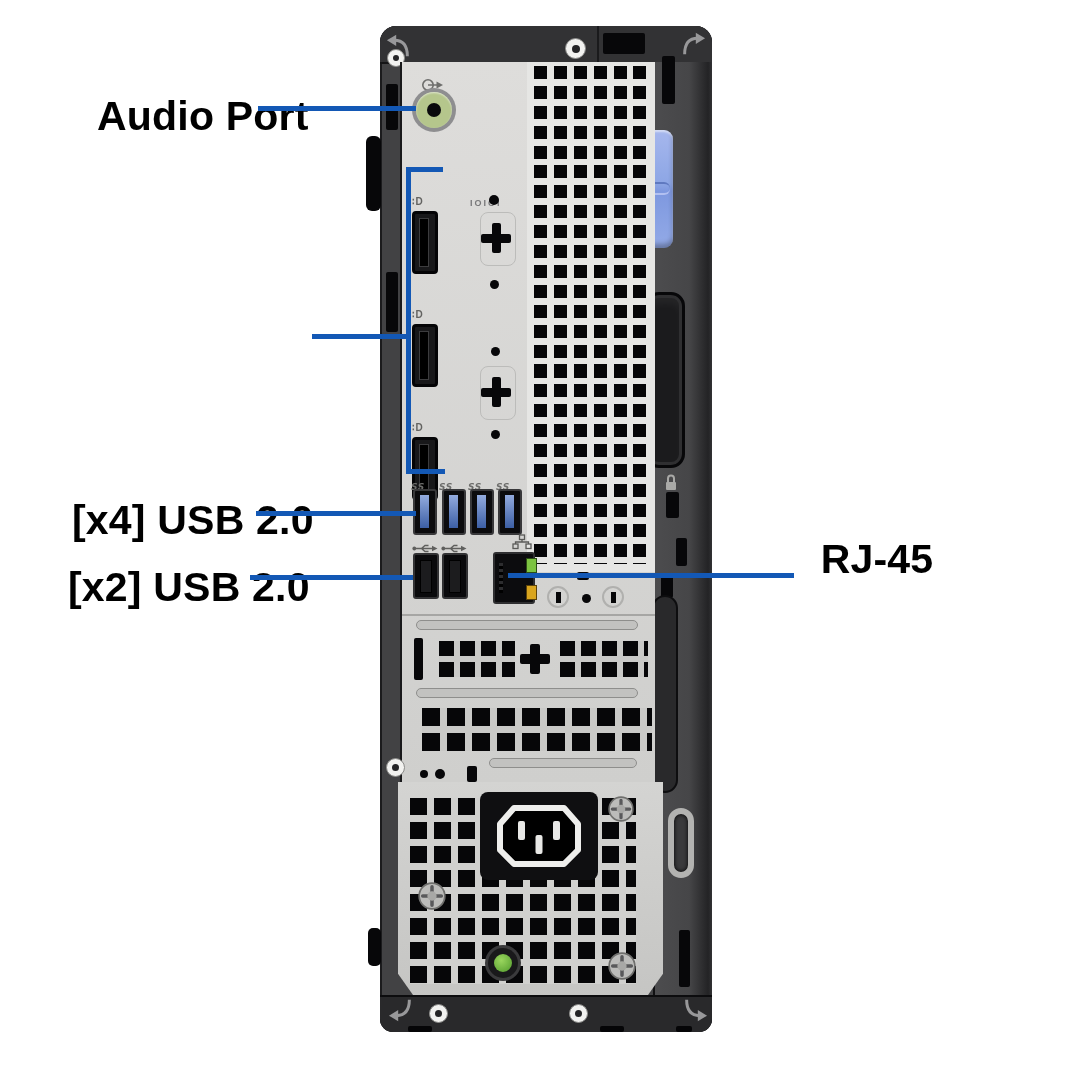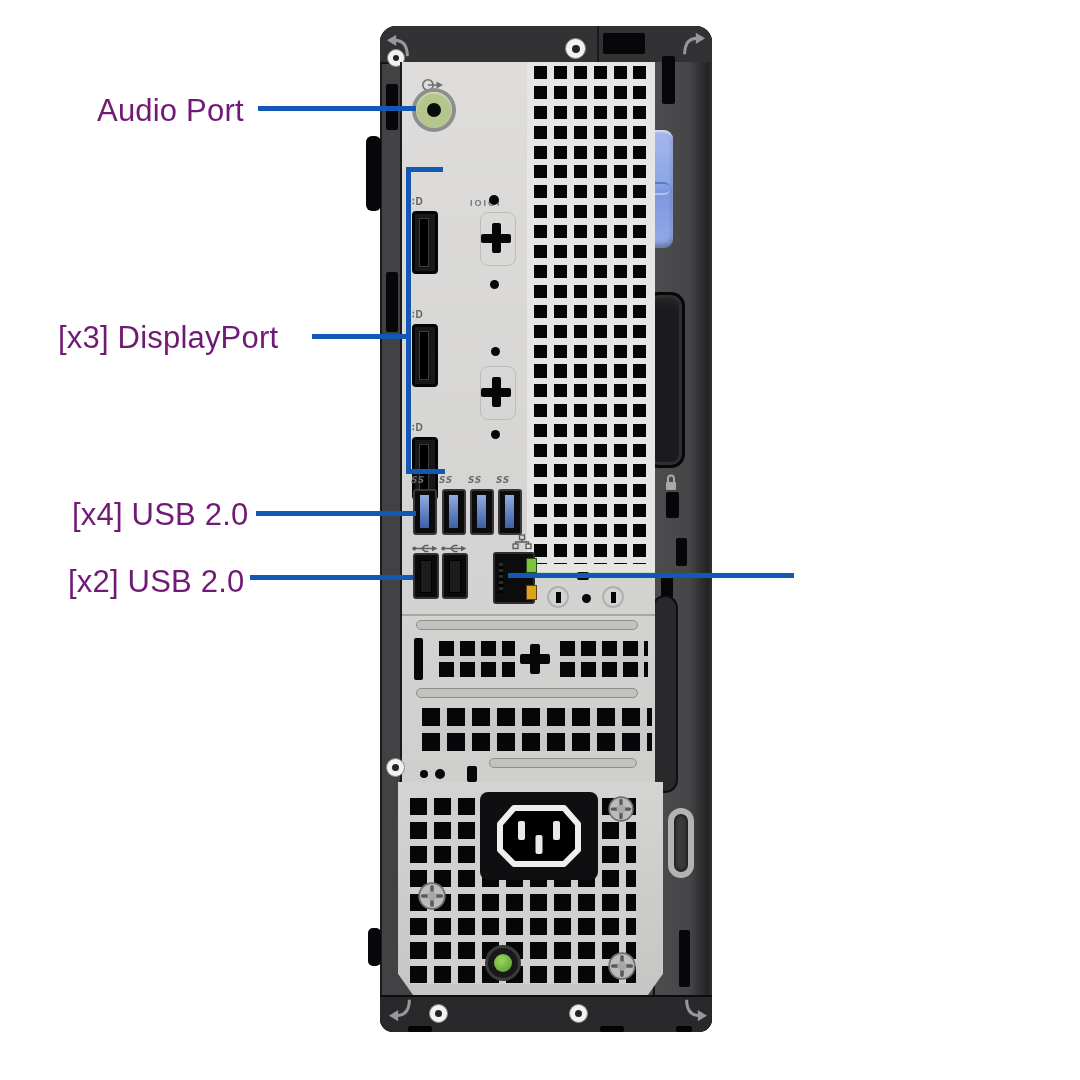--- a/index.html
+++ b/index.html
@@ -4,21 +4,21 @@
 <style>
   :root{
     --blue:#1358b5;
     --frame:#424244;
     --panel:#d6d6d4;
   }
   html,body{margin:0;padding:0;background:#fff;}
   body{width:1080px;height:1080px;font-family:"Liberation Sans",sans-serif;}
   .scene{position:relative;width:1080px;height:1080px;background:#fff;overflow:hidden;}
   .abs{position:absolute;}
-  .lbl{position:absolute;font-weight:400;font-size:31px;color:#701a75;white-space:nowrap;letter-spacing:.2px;}
+  .lbl{position:absolute;font-weight:700;font-size:41px;color:#000000;white-space:nowrap;letter-spacing:.2px;}
   .bline{position:absolute;background:var(--blue);z-index:40;}
   .blk{position:absolute;background:#070709;border-radius:2px;}
   
   .chassis{position:absolute;left:380px;top:26px;width:332px;height:1006px;background:var(--frame);
            border-radius:16px 16px 13px 13px;overflow:hidden;box-shadow:inset 0 0 0 2px #1b1b1d;}
   .topbar{position:absolute;left:0;top:0;width:332px;height:36px;background:#323234;border-bottom:2px solid #141416;}
   .rightcol{position:absolute;left:273px;top:36px;width:59px;height:933px;
             background:linear-gradient(to right,#4c4c4e 0%,#464648 58%,#232325 90%,#3a3a3c 100%);
             border-left:2px solid #101012;}
   .botbar{position:absolute;left:0;top:969px;width:332px;height:37px;background:#29292b;border-top:2px solid #0c0c0e;}
@@ -27,21 +27,21 @@
   .vent{position:absolute;background:
         repeating-linear-gradient(to right,transparent 0 var(--cell),var(--gap) var(--cell) var(--per)),
         repeating-linear-gradient(to bottom,transparent 0 var(--cell),var(--gap) var(--cell) var(--per)),
         #060608;}
   .screwhole{position:absolute;border-radius:50%;background:#f2f2f0;border:1px solid #8a8a88;}
   .screwhole::after{content:'';position:absolute;inset:29%;border-radius:50%;background:#242426;}
   .rail{position:absolute;height:10px;background:#c2c2c0;border:1px solid #8e8e8c;border-radius:6px;box-sizing:border-box;}
   .dp{position:absolute;width:26px;height:63px;background:#18181a;border:3px solid #040406;border-radius:4px;box-sizing:border-box;}
   .dp::after{content:'';position:absolute;left:4px;top:4px;width:8px;height:47px;background:#000;border:1px solid #3c3c3e;}
   .dpicon{position:absolute;font-size:10px;font-weight:700;color:#636361;letter-spacing:1px;}
-  .ssicon{position:absolute;font:italic 700 9px "DejaVu Sans",sans-serif;color:#6d6d6b;letter-spacing:.5px;}
+  .ssicon{position:absolute;font:italic 700 9px "DejaVu Sans",sans-serif;color:#6d6d6b;letter-spacing:.5px;margin-top:7px;}
   .u3{position:absolute;width:24px;height:46px;background:#0b0b0d;border:2px solid #38383a;border-radius:3px;box-sizing:border-box;}
   .u3::after{content:'';position:absolute;left:5px;top:4px;width:9px;height:33px;background:linear-gradient(#93abde,#3c5fa5);}
   .u2{position:absolute;width:26px;height:46px;background:#0a0a0c;border:2px solid #323234;border-radius:3px;box-sizing:border-box;}
   .u2::after{content:'';position:absolute;left:5px;top:5px;width:10px;height:31px;background:#1c1c1e;border:1px solid #000;}
   .rj{position:absolute;left:91px;top:526px;width:42px;height:52px;background:#0c0c0e;border:2px solid #2e2e30;border-radius:3px;box-sizing:border-box;}
   .rj::after{content:'';position:absolute;left:4px;top:9px;width:4px;height:30px;
              background:repeating-linear-gradient(to bottom,#2d2d2f 0 3px,#000 3px 6px);}
   .latch{position:absolute;left:256px;top:104px;width:37px;height:118px;border-radius:9px;
          background:linear-gradient(180deg,#a6b7ed 0%,#8da6e5 45%,#7e98df 52%,#93aae7 100%);
          box-shadow:inset 0 -4px 5px rgba(0,0,0,.3),inset 0 2px 2px rgba(255,255,255,.55);}
@@ -238,29 +238,29 @@
     <div class="foot" style="left:220px;top:1000px;width:24px;"></div>
     <div class="foot" style="left:296px;top:1000px;width:16px;"></div>
   </div>
 
   <div class="blk" style="left:366px;top:136px;width:15px;height:75px;border-radius:6px;"></div>
   <div class="blk" style="left:368px;top:928px;width:13px;height:38px;border-radius:5px;"></div>
 
   <span class="lbl" style="left:97px;top:93px;">Audio Port</span>
   <div class="bline" style="left:258px;top:106px;width:158px;height:5px;"></div>
 
-  <span class="lbl" style="left:58px;top:320px;">[x3] DisplayPort</span>
   <div class="bline" style="left:312px;top:334px;width:97px;height:5px;"></div>
   <div class="bline" style="left:406px;top:167px;width:5px;height:307px;"></div>
   <div class="bline" style="left:406px;top:167px;width:37px;height:5px;"></div>
   <div class="bline" style="left:406px;top:469px;width:39px;height:5px;"></div>
 
   <span class="lbl" style="left:72px;top:497px;">[x4] USB 2.0</span>
   <div class="bline" style="left:256px;top:511px;width:160px;height:5px;"></div>
 
   <span class="lbl" style="left:68px;top:564px;">[x2] USB 2.0</span>
   <div class="bline" style="left:250px;top:575px;width:163px;height:5px;"></div>
 
   <div class="bline" style="left:508px;top:573px;width:286px;height:5px;"></div>
   <div class="lbl" style="left:782px;top:538px;width:190px;text-align:center;line-height:43px;">
+    <div>RJ-45</div>
   </div>
 
 </div>
 
 </body></html>

